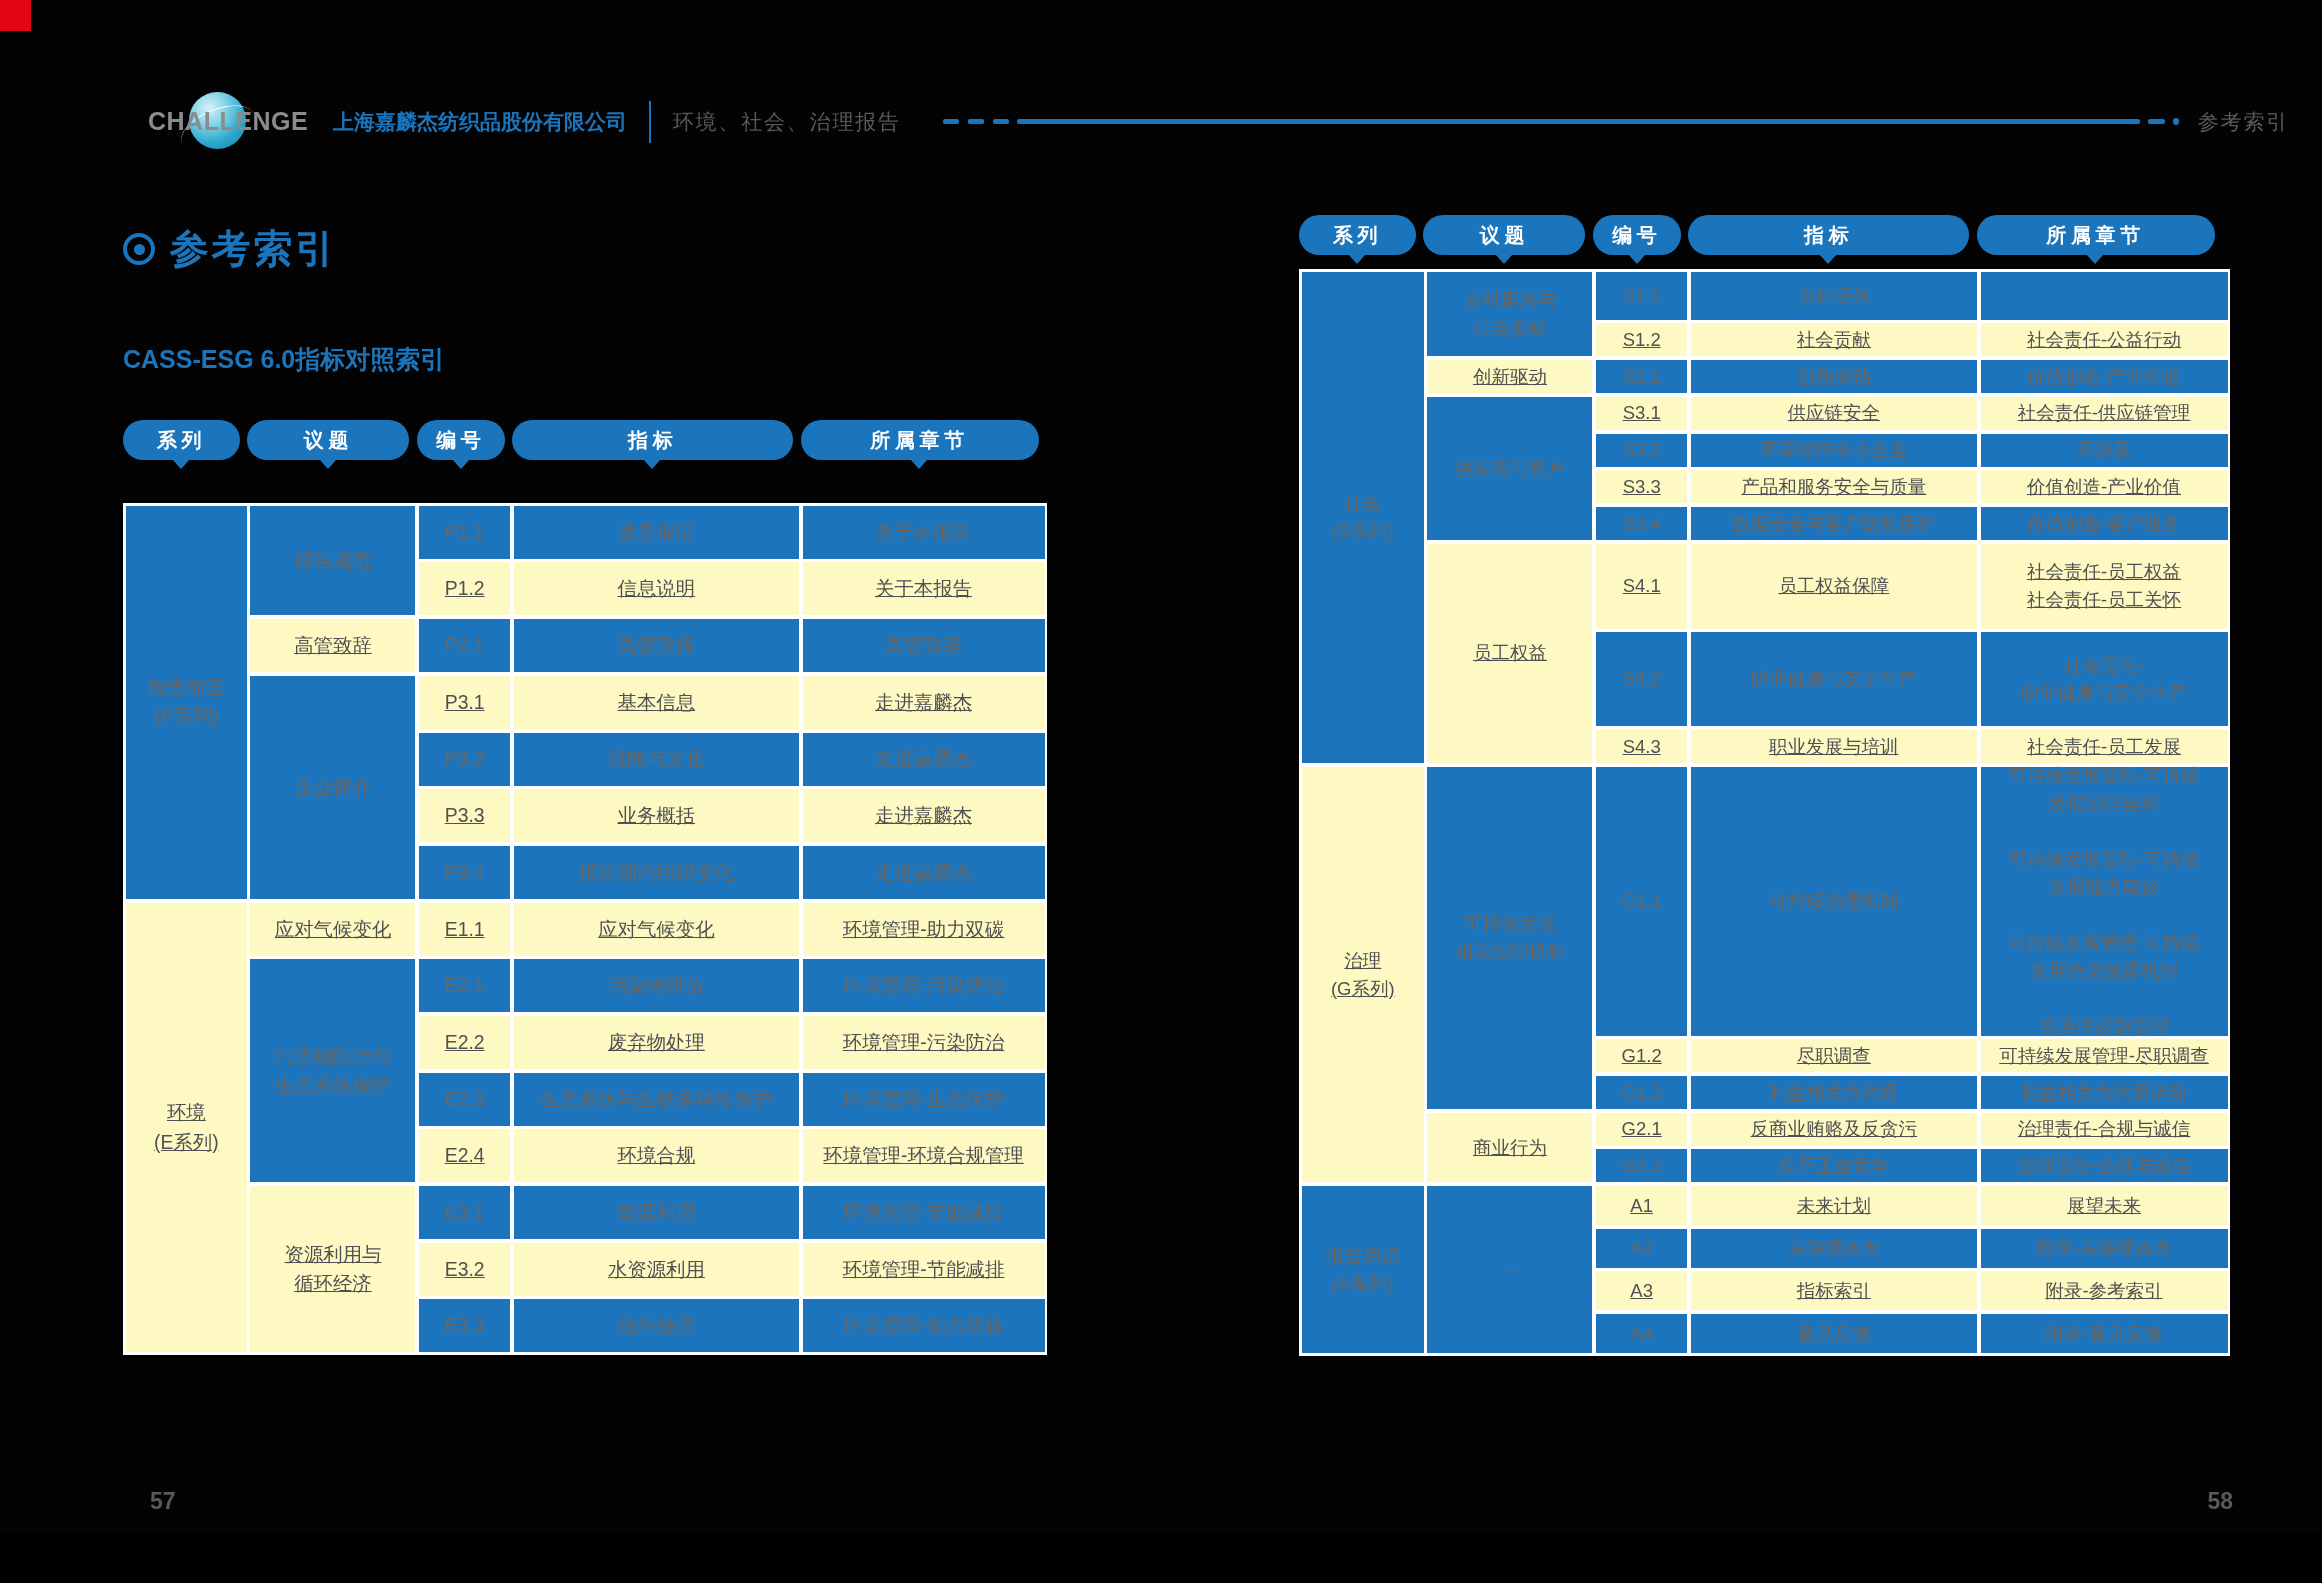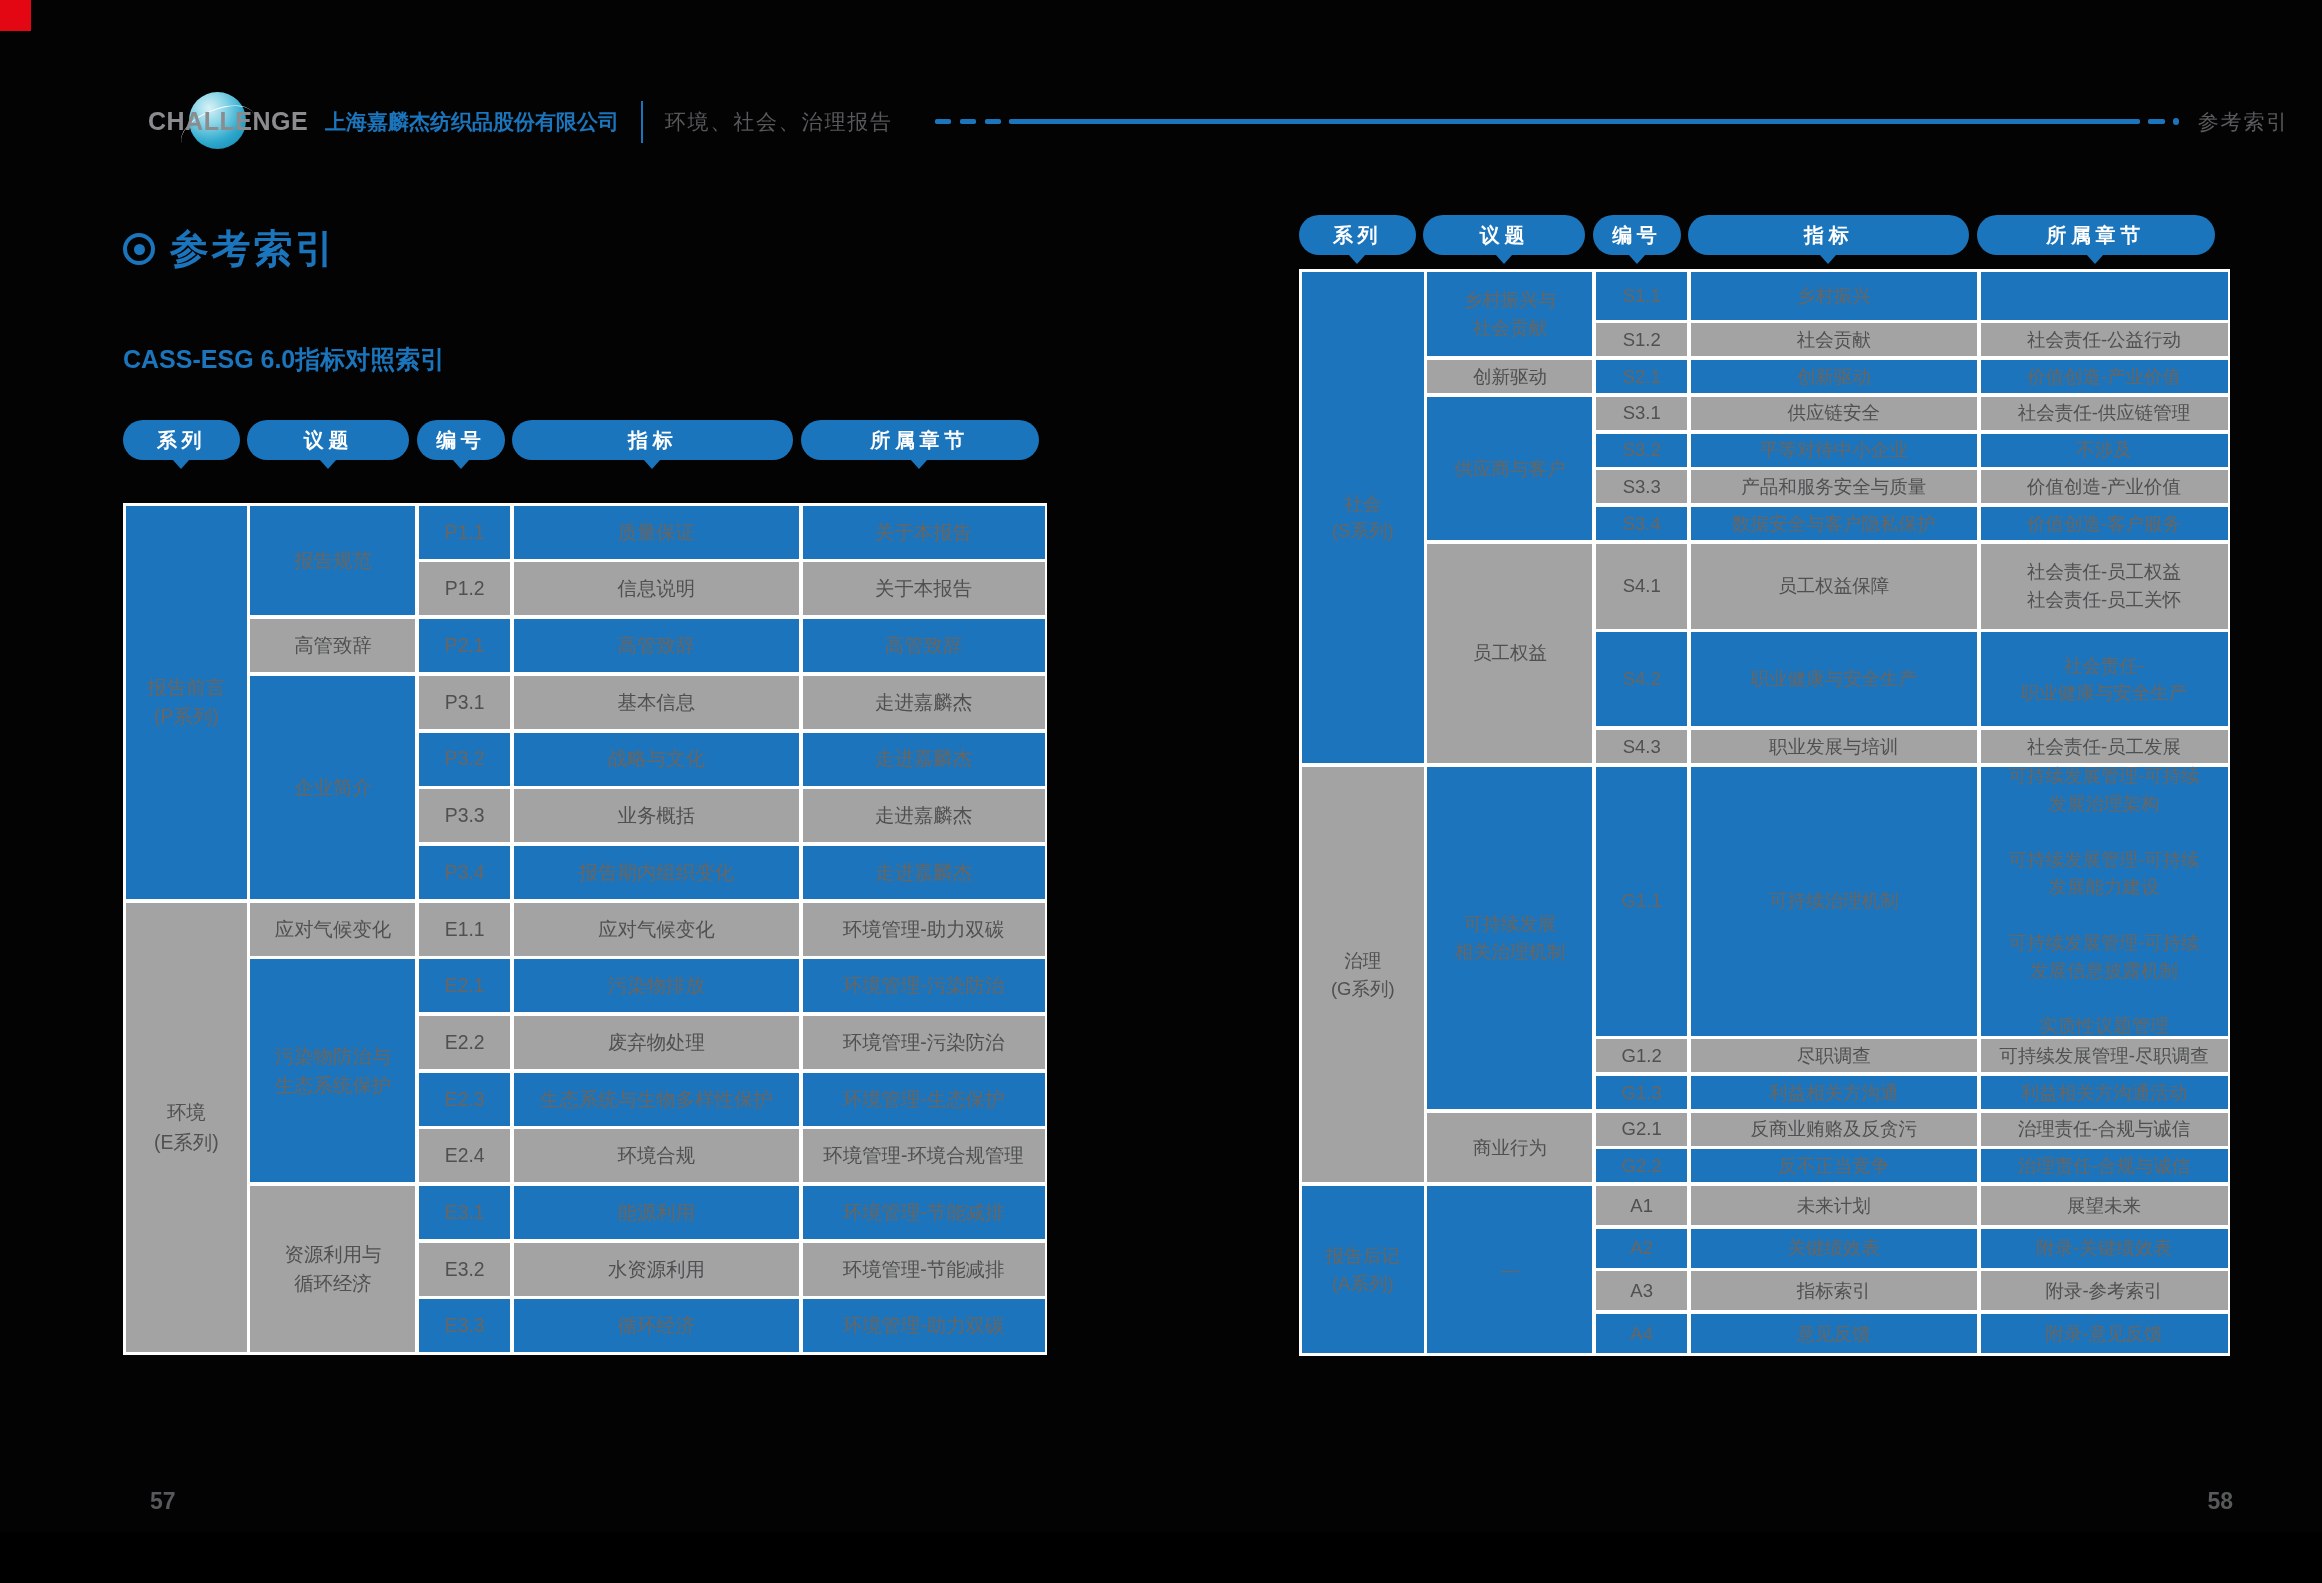--- a/index.html
+++ b/index.html
@@ -8,21 +8,21 @@
   .corner{position:absolute;left:0;top:0;width:31px;height:31px;background:#e30613;}
 
   
   .hdr{position:absolute;left:148px;top:81px;right:33px;height:81px;display:flex;align-items:center;}
   .logo{position:relative;width:172px;height:81px;flex:0 0 auto;}
   .logo .ball{position:absolute;left:41px;top:11px;width:57px;height:57px;border-radius:50%;
     background:radial-gradient(circle at 35% 28%, #d9f1f7 0%, #8ed7e8 28%, #2fa9cd 62%, #0f7fa8 100%);}
   .logo .arc{position:absolute;left:31px;top:28px;width:78px;height:39px;border:0;border-top:1.8px solid rgba(255,255,255,.9);
     border-radius:50%;transform:rotate(-22deg);}
   .logo .word{position:absolute;left:0;top:26px;z-index:2;font-size:25px;font-weight:bold;color:#8a8c8f;letter-spacing:0.5px;}
-  .company{font-size:21px;font-weight:bold;color:#1b75bc;margin-left:5px;white-space:nowrap;}
+  .company{font-size:21px;font-weight:bold;color:#1b75bc;margin-left:13px;white-space:nowrap;}
   .vdiv{width:1.8px;height:42px;background:#1b75bc;margin:0 22px;flex:0 0 auto;}
   .rpt{font-size:21px;color:#58595b;white-space:nowrap;letter-spacing:1.8px;}
   .linewrap{flex:1;display:flex;align-items:center;margin-left:42px;}
   .dash{width:16.6px;height:4.6px;background:#1b75bc;border-radius:1.8px;margin-right:8.3px;flex:0 0 auto;}
   .longline{flex:1;height:4.6px;background:#1b75bc;border-radius:1.8px;margin-right:8.3px;}
   .dot{width:6.5px;height:6.5px;border-radius:50%;background:#1b75bc;flex:0 0 auto;}
   .cornerlab{font-size:21px;color:#58595b;margin-left:18.5px;white-space:nowrap;letter-spacing:1.8px;}
 
   
   .titlerow{position:absolute;left:123px;top:222px;display:flex;align-items:center;}
@@ -41,21 +41,21 @@
 
   
   .grid{position:absolute;display:grid;gap:3.7px;background:#fff;padding:2.8px;}
   .lt{left:123px;top:503px;grid-template-columns:121px 165px 91px 285px 242px;grid-template-rows:repeat(15,53px);}
   .rt{left:1299px;top:269px;grid-template-columns:122px 165px 91px 286px 247px;
       grid-template-rows:48px repeat(6,33px) 85px 94px 33px 269px repeat(4,33px) repeat(4,39px);}
   .cell{display:flex;align-items:center;justify-content:center;text-align:center;
         white-space:pre-line;line-height:1.5;font-size:19.4px;padding:0 5.5px;box-sizing:border-box;}
   .rt .cell{font-size:18.5px;}
   .b{background:#1c75bc;color:#6b655f;}
-  .w{background:#a3a3a3;color:#4f5051;}
+  .w{background:#fef9c3;color:#4f5051;text-decoration:underline;}
   .tall{font-size:17.5px;line-height:1.5;}
 
   
   .pn{position:absolute;top:1488px;font-size:23px;font-weight:bold;color:#58595b;}
   .pnl{left:150px}.pnr{right:89px}
 </style>
 </head>
 <body>
 
 <div class="page">

